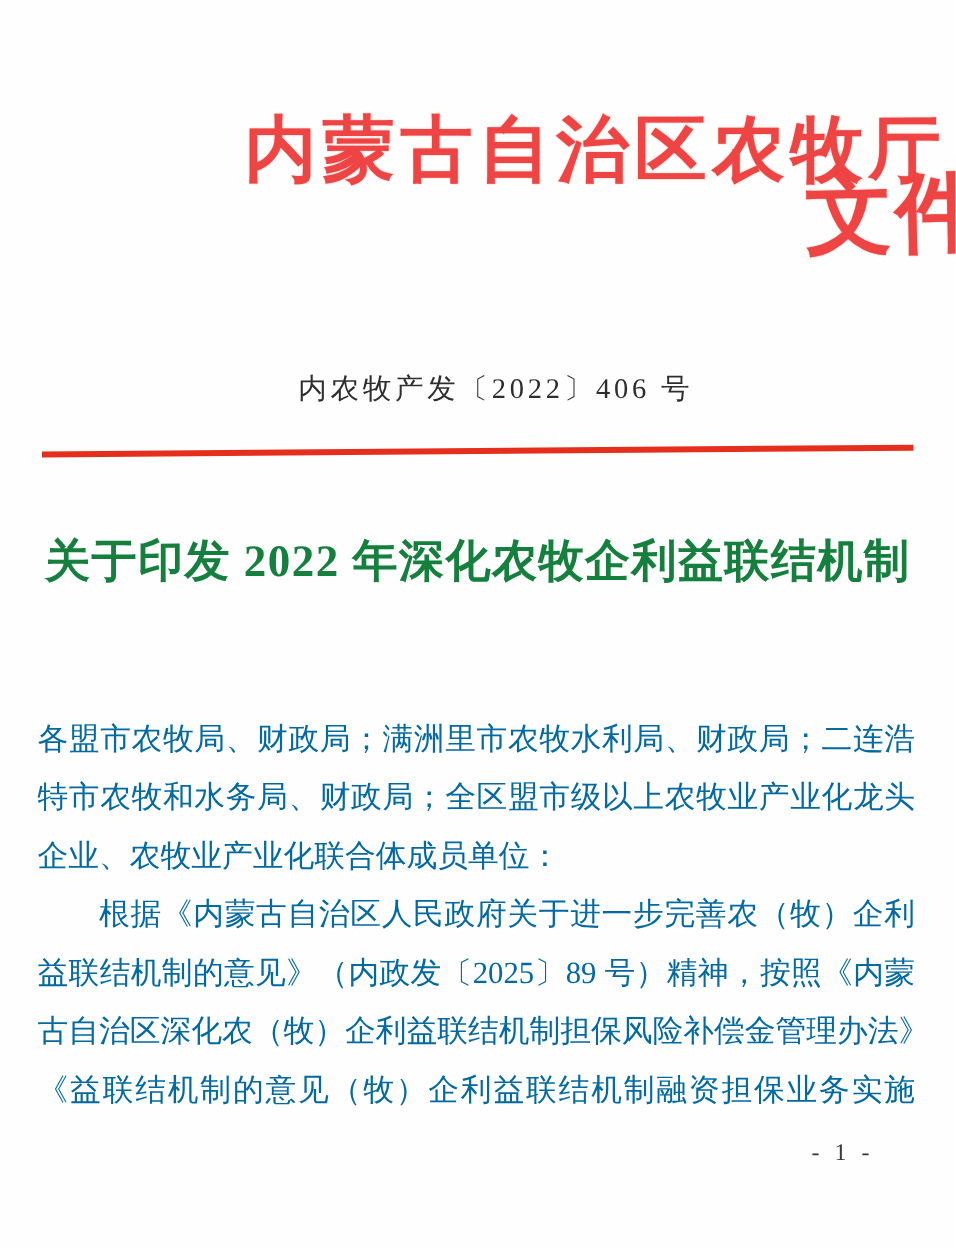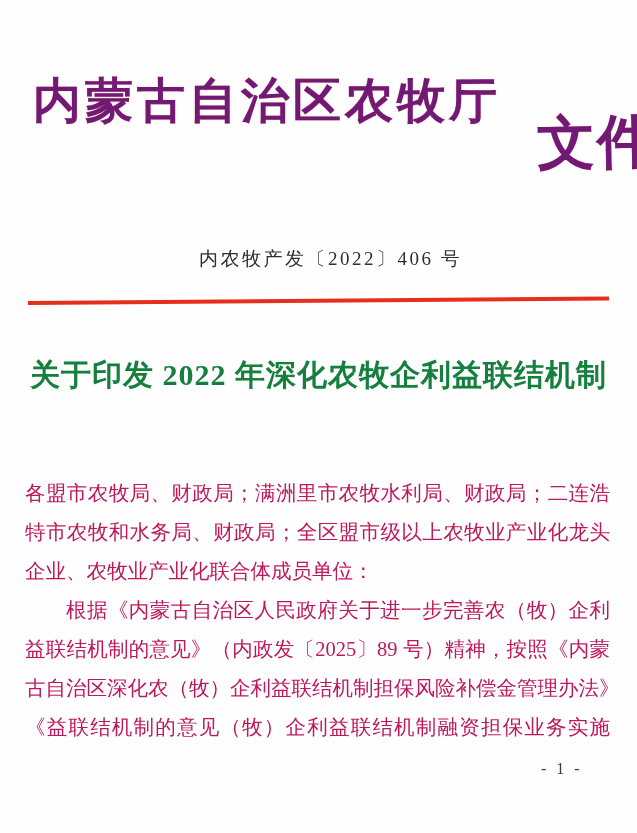--- a/index.html
+++ b/index.html
@@ -9,22 +9,23 @@
     width: 637px;
     height: 833px;
     background: #fefefe;
     overflow: hidden;
     font-family: "Liberation Serif", "DejaVu Serif", serif;
     color: #262626;
   }
   
   .letterhead {
     position: absolute;
-    top: 64px; left: 33px; right: 18px;
-    color: #701a75;
+    top: 64px; left: 33px; right: 6px;
+    color: #ef4444;
+    text-align: right;
   }
   .org-names { display: inline-block; }
   .org-line {
     font-size: 48px;
     font-weight: 700;
     line-height: 74px;
     letter-spacing: 4px;
     white-space: nowrap;
     text-shadow: 0 0 1px rgba(227,53,32,.55);
   }
@@ -68,21 +69,21 @@
     color: #15803d;
   }
   .title-line { display: block; white-space: nowrap; }
   
   .body-text {
     position: absolute;
     top: 474px; left: 25px;
     width: 585px;
     font-size: 20.5px;
     line-height: 39px;
-    color: #be185d;
+    color: #0369a1;
   }
   .bline {
     width: 100%;
     white-space: nowrap;
     text-align: justify;
     text-align-last: justify;
   }
   .bline.flush-left {
     text-align: left;
     text-align-last: left;

